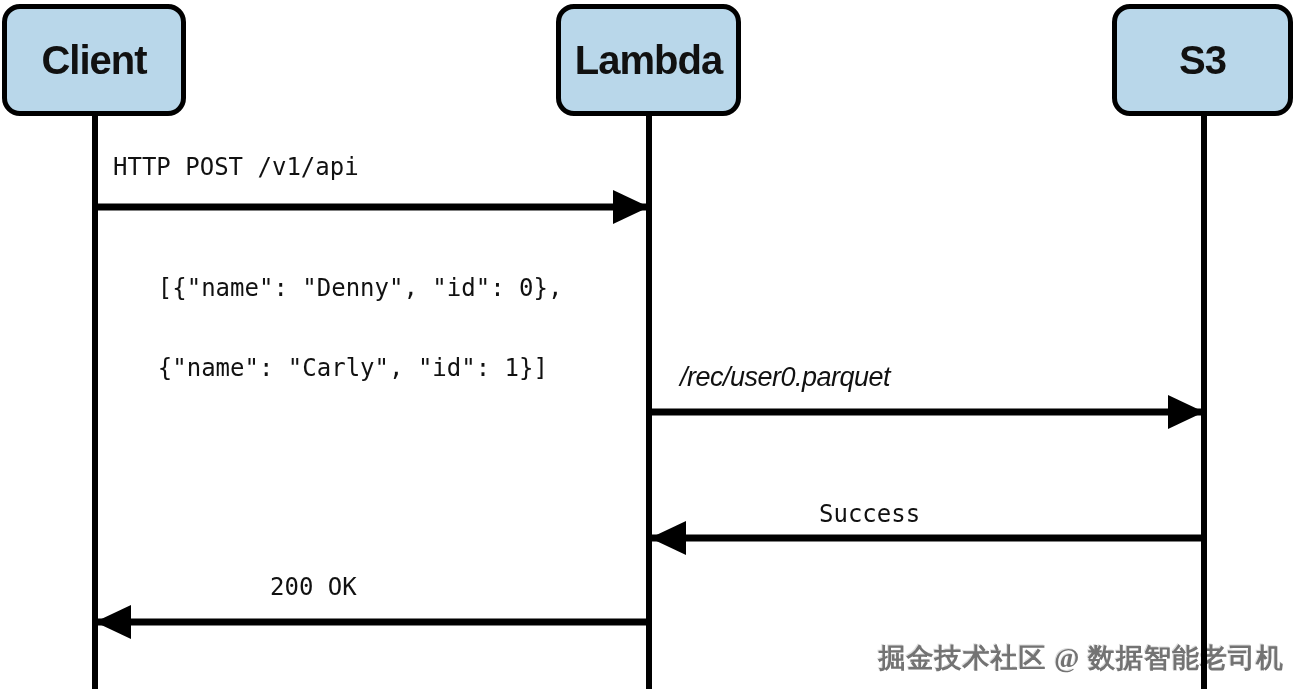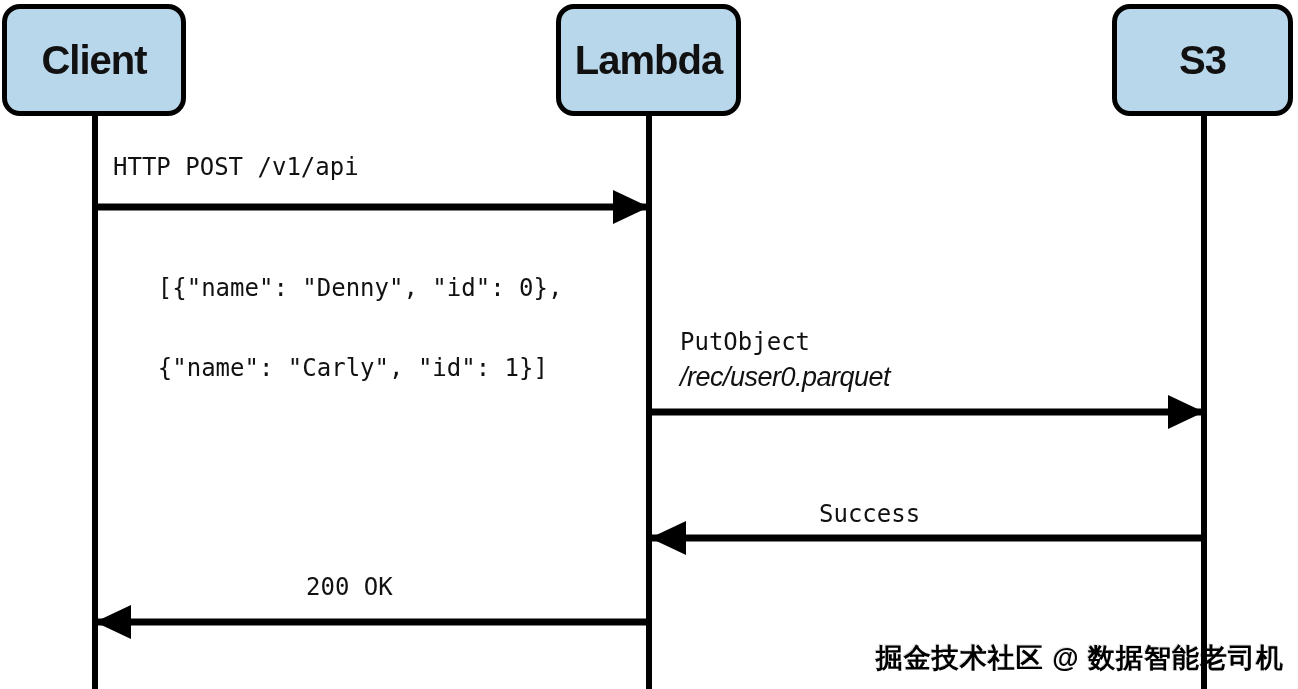--- a/index.html
+++ b/index.html
@@ -57,32 +57,32 @@
   #note-payload  { left: 100px; top: 228px; line-height: 40px; }
   #label-putobject { left: 680px; top: 326px; }
   #label-path {
     left: 680px; top: 361px;
     font-family: "Liberation Sans", sans-serif;
     font-style: italic;
     font-size: 27px;
     letter-spacing: -0.5px;
   }
   #label-success { left: 819px; top: 498px; }
-  #label-200ok   { left: 270px; top: 571px; margin-left: 36px; }
+  #label-200ok   { left: 270px; top: 571px; }
 
   
   .watermark {
     position: absolute;
     top: 640px;
     right: 14px;
     z-index: 1;
-    font-family: Liberation Sans, sans-serif;
+    font-family: Liberation Serif, serif;
     font-size: 27px;
     font-weight: 700;
-    color: #000000;
+    color: #737373;
     text-shadow: 2px 2px 1px #ffffff, -1px -1px 0 rgba(120,120,120,0.25);
     letter-spacing: 1px;
     white-space: nowrap;
   }
 </style>
 </head>
 <body>
 
 <div class="canvas">
 
@@ -115,21 +115,20 @@
     <span class="actor-label">S3</span>
   </div>
 
   <div class="msg" id="label-http">HTTP POST /v1/api</div>
 
   <div class="msg" id="note-payload">
     <span>[{"name": "Denny", "id": 0},</span><br>
     <span>{"name": "Carly", "id": 1}]</span>
   </div>
 
-  <div class="msg" id="label-putobject">PutObject</div>
 
   <div class="msg" id="label-path">/rec/user0.parquet</div>
 
   <div class="msg" id="label-success">Success</div>
 
   <div class="msg" id="label-200ok">200 OK</div>
 
 </div>
 
 </body></html>

